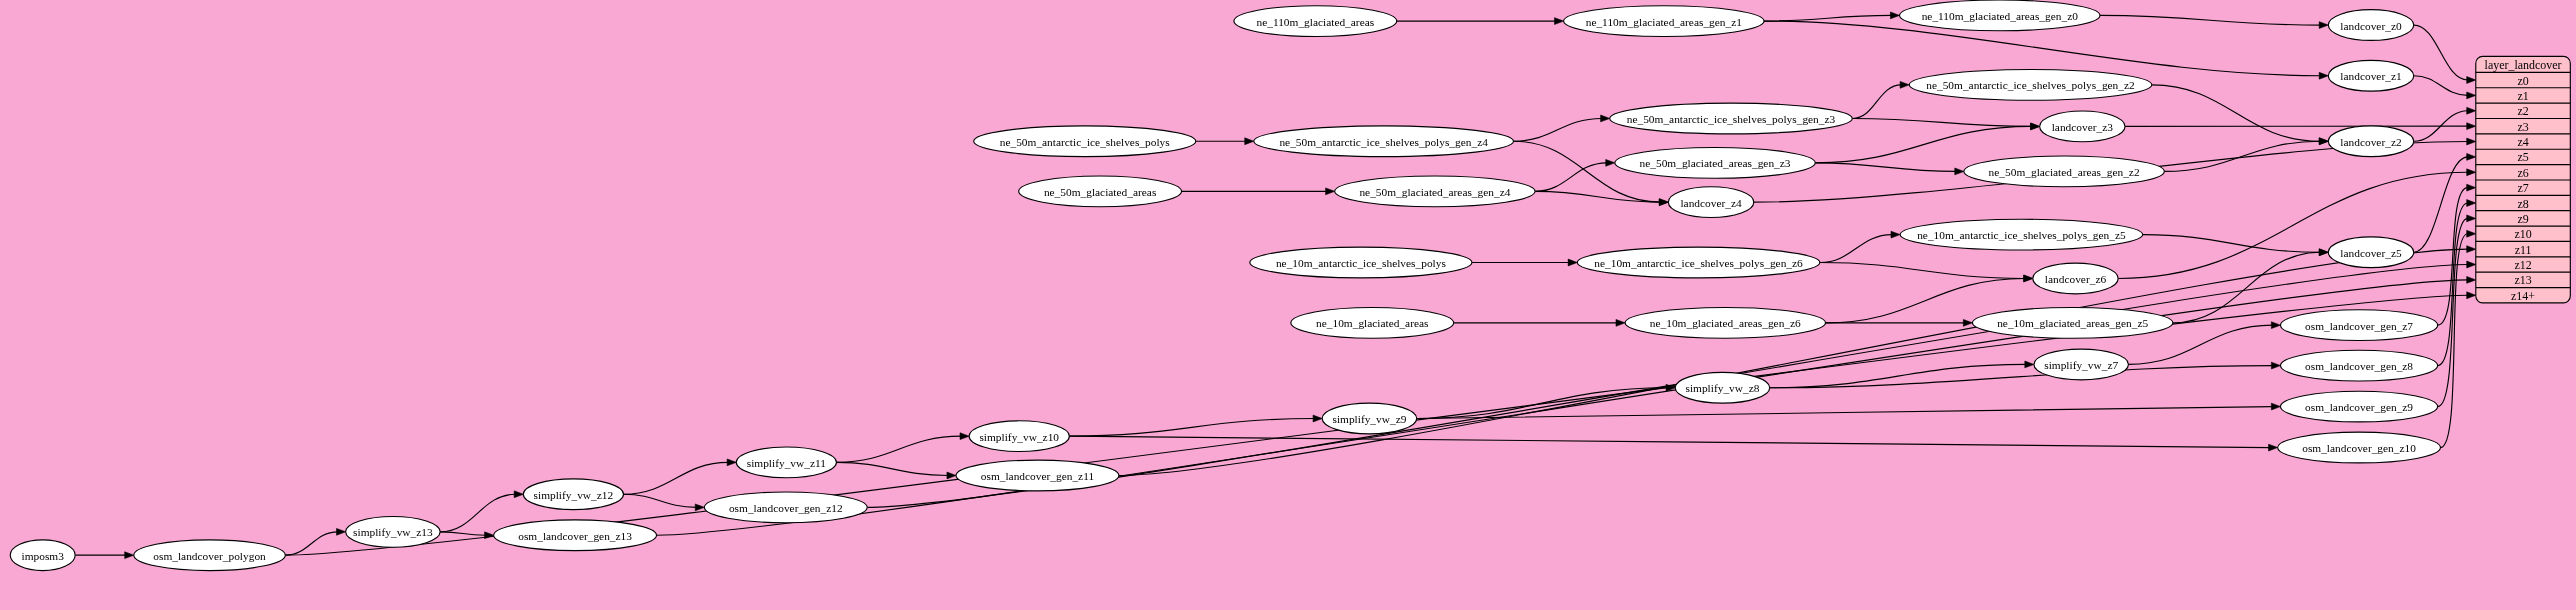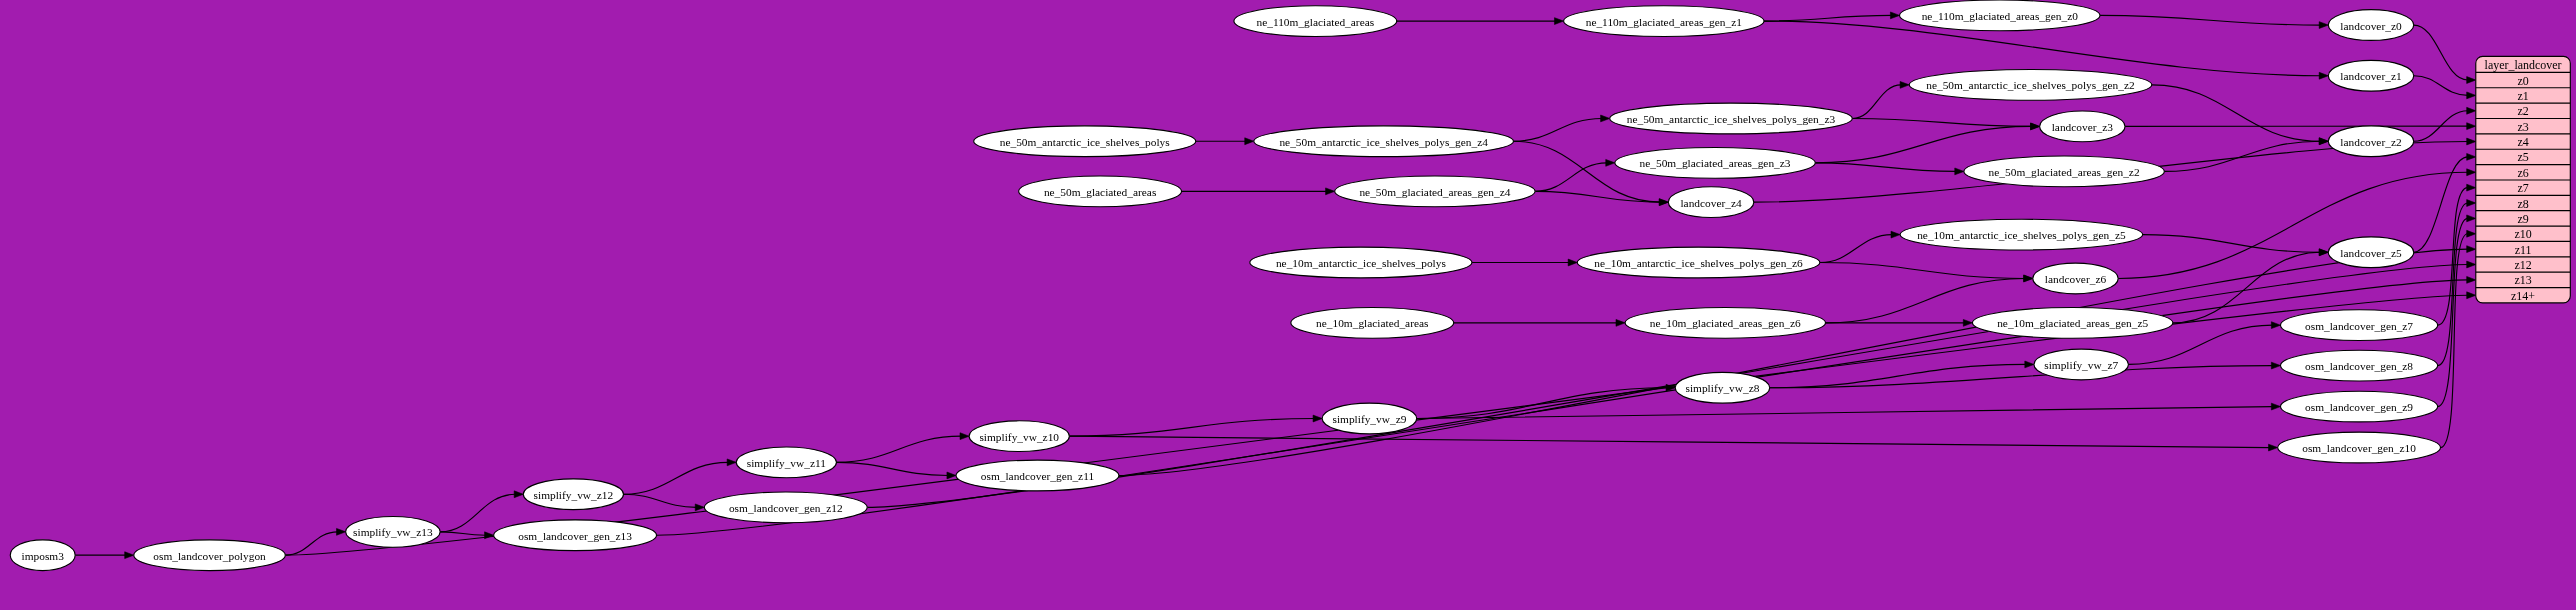--- a/index.html
+++ b/index.html
@@ -1,20 +1,20 @@
 <!DOCTYPE html>
 <html style="font-size:9px"><head>
 <meta charset="utf-8">
 <style>
   html,body{margin:0;padding:0;background:#ffffff;}
   #root{
     position:relative;
     width:2576px;
     height:611px;
-    background:#a21caf;
+    background:#f9a8d4;
     font-family:"Liberation Serif","DejaVu Serif",serif;
     overflow:hidden;
   }
   svg#graph{position:absolute;left:0;top:0;width:2576px;height:611px;display:block;}
   .ell{fill:#ffffff;stroke:#000000;stroke-width:2;}
   .nlabel{font-family:"Liberation Serif","DejaVu Serif",serif;font-size:20px;fill:#000000;text-anchor:middle;dominant-baseline:central;}
   .edge{fill:none;stroke:#000000;stroke-width:2;}
   .arrowhead{fill:#000000;stroke:#000000;stroke-width:1;}
   .tbl-rect{fill:#ffc0cb;stroke:#000000;stroke-width:2;}
   .tbl-head{font-family:"Liberation Serif","DejaVu Serif",serif;font-size:21px;fill:#000000;text-anchor:middle;dominant-baseline:central;}

